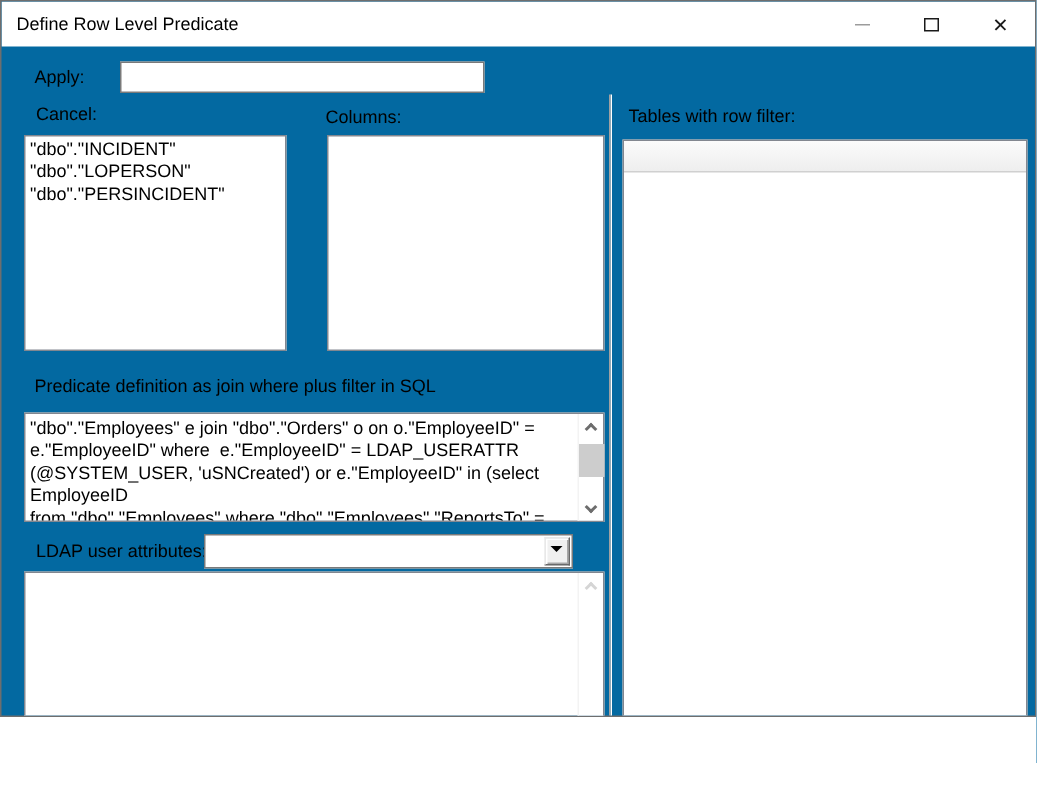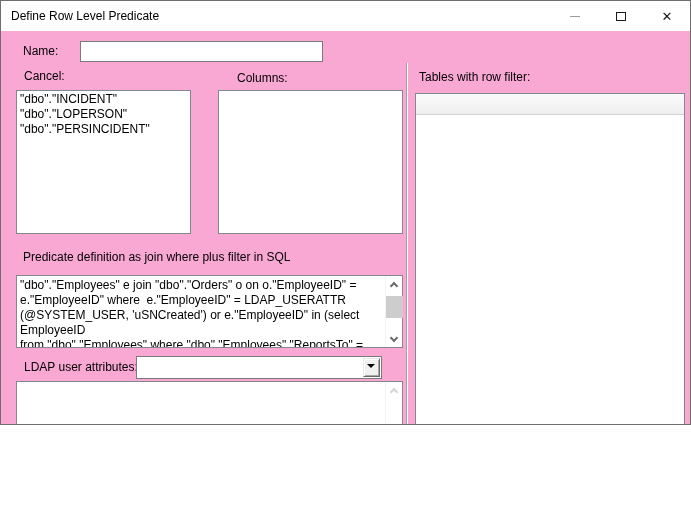--- a/index.html
+++ b/index.html
@@ -1,21 +1,21 @@
 <!DOCTYPE html>
 <html><head>
 <meta charset="utf-8">
 <style>
   html,body{margin:0;padding:0;background:#ffffff;}
   *{box-sizing:border-box;}
   .window{
     position:relative;
-    width:691px;height:425px;
+    width:691px;height:478px;
     border:1px solid #6e6e6e;
-    background:#f9a8d4;
+    background:#0369a1;
     font-family:"Liberation Sans", sans-serif;
     font-size:12px;color:#000;
     overflow:hidden;
     text-decoration:underline;
   }
   
   .titlebar{
     position:absolute;left:0;top:0;width:689px;height:30px;
     background:#ffffff;display:flex;align-items:center;
   }
@@ -118,32 +118,32 @@
       </div>
       <div class="caption-btn">
         <span class="max-glyph"></span>
       </div>
       <div class="caption-btn">
         <span class="close-glyph">✕</span>
       </div>
     </div>
   </div>
 
-  <div class="lbl" style="left:22px;top:43px;">Name:</div>
+  <div class="lbl" style="left:22px;top:43px;">Apply:</div>
   <input class="textbox" style="left: 79px; top: 40px; width: 243px; height: 21px;" value="">
 
   <div class="lbl" style="left:23px;top:68px;">Cancel:</div>
   <div class="listbox" style="left:15px;top:89px;width:175px;height:144px;">
 
   <div class="item">"dbo"."INCIDENT"</div>
       <div class="item">"dbo"."LOPERSON"</div>
       <div class="item">"dbo"."PERSINCIDENT"</div>
     </div>
 
-  <div class="lbl" style="left:236px;top:70px;">Columns:</div>
+  <div class="lbl" style="left:216px;top:70px;">Columns:</div>
   <div class="listbox" style="left:217px;top:89px;width:185px;height:144px;">
     
   </div>
 
   <div class="lbl" style="left:22px;top:249px;">Predicate definition as join where plus filter in SQL</div>
   <div class="sqlbox" style="left:15px;top:274px;width:387px;height:73px;">
     <div class="text">"dbo"."Employees" e join "dbo"."Orders" o on o."EmployeeID" =
 e."EmployeeID" where  e."EmployeeID" = LDAP_USERATTR
 (@SYSTEM_USER, 'uSNCreated') or e."EmployeeID" in (select EmployeeID
 from "dbo"."Employees" where "dbo"."Employees"."ReportsTo" =</div>

